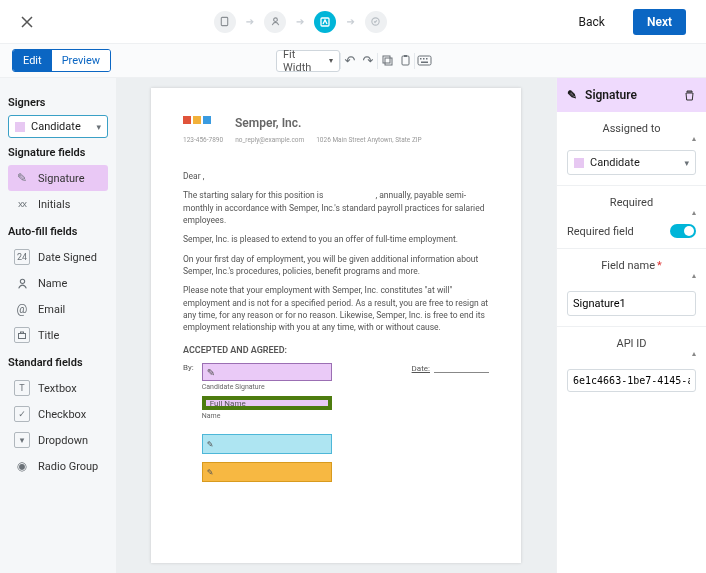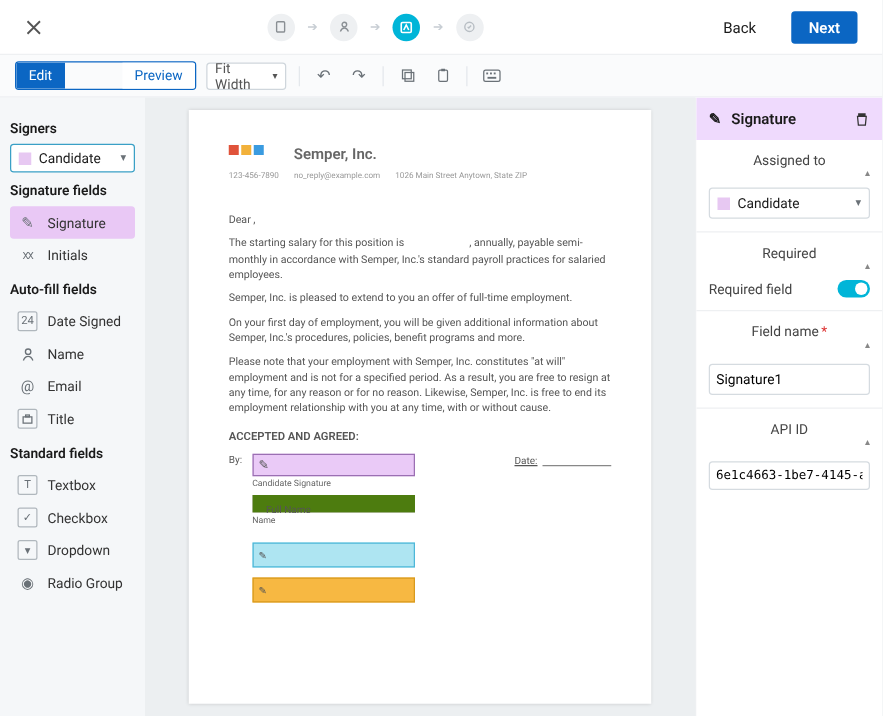--- a/index.html
+++ b/index.html
@@ -9,24 +9,24 @@
   .topbar .spacer{flex:1;}
   .wizard{display:flex;align-items:center;gap:10px;color:#8a8f94;}
   .wizard .circle{width:22px;height:22px;border-radius:50%;background:#eef0f2;display:flex;align-items:center;justify-content:center;}
   .wizard .circle.active{background:#00b5d8;color:#fff;}
   .wizard .arrow-sep{color:#c8ced4;font-size:10px;}
   .top-actions{display:flex;align-items:center;gap:14px;}
   .btn{padding:6px 14px;border-radius:3px;border:none;font-size:12px;cursor:pointer;}
   .btn-text{background:transparent;color:#1a1a1a;}
   .btn-primary{background:#0b66c3;color:#fff;font-weight:600;}
   .secondbar{height:34px;background:#fafbfc;border-bottom:1px solid #eef0f2;display:flex;align-items:center;padding:0 12px;gap:8px;}
-  .tabgroup{display:flex;border:1px solid #0b66c3;border-radius:3px;overflow:hidden;gap:46px;}
+  .tabgroup{display:flex;border:1px solid #0b66c3;border-radius:3px;overflow:hidden;}
   .tabgroup button{border:none;padding:4px 10px;font-size:11px;cursor:pointer;background:#fff;color:#0b66c3;}
   .tabgroup button.active{background:#0b66c3;color:#fff;}
-  .toolbar-center{flex:1;display:flex;justify-content:flex-start;align-items:center;gap:10px;}
+  .toolbar-center{flex:1;display:flex;justify-content:center;align-items:center;}
   .zoom{border:1px solid #cfd6dc;background:#fff;border-radius:3px;height:22px;display:flex;align-items:center;padding:0 6px;font-size:11px;gap:16px;width:64px;justify-content:space-between;color:#555;}
   .tool-icn{width:18px;height:18px;display:flex;align-items:center;justify-content:center;color:#6a7177;cursor:pointer;font-size:13px;}
   .tool-sep{width:1px;height:16px;background:#e4e8ec;}
   .content{display:flex;height:calc(573px - 44px - 34px);}
   .left{width:116px;padding:10px 8px;overflow:auto;}
   .left h5{font-size:11px;font-weight:600;margin:8px 0 6px;color:#1a1a1a;}
   .signer-select{border:1px solid #3aa0c6;border-radius:3px;background:#fff;padding:4px 6px;display:flex;align-items:center;gap:6px;font-size:11px;cursor:pointer;}
   .swatch{width:10px;height:10px;background:#e7c8f2;display:inline-block;}
   .chev{margin-left:auto;color:#6a7177;font-size:9px;}
   .field-list .item{display:flex;align-items:center;gap:8px;padding:5px 6px;border-radius:3px;font-size:11px;cursor:pointer;color:#333;}
@@ -39,21 +39,21 @@
   .logo span{width:8px;height:8px;}
   .company{font-size:12px;font-weight:600;color:#666;}
   .meta{font-size:6.5px;color:#999;margin:6px 0 26px;display:flex;gap:12px;}
   .body p{font-size:8.5px;line-height:1.45;margin-bottom:7px;}
   .accepted{font-size:9px;font-weight:600;margin:12px 0 8px;}
   .sig-row{display:flex;align-items:flex-start;gap:8px;font-size:8px;}
   .sig-box{border:1px solid #9b6fb3;background:#eacaf7;width:130px;height:18px;display:flex;align-items:center;padding:0 4px;}
   .sig-box .pen{font-size:10px;}
   .sig-row .date-line{border-bottom:1px solid #888;width:55px;display:inline-block;height:10px;}
   .under-label{font-size:7px;color:#666;margin-top:2px;}
-  .name-box{border:7px solid #4d7c0f;background:#eacaf7;width:130px;height:14px;font-size:8px;padding:0 4px;display:flex;margin-top:5px;}
+  .name-box{border:4px solid #4d7c0f;background:#eacaf7;width:130px;height:14px;font-size:8px;padding:0 4px;display:flex;align-items:center;margin-top:5px;}
   .blue-box{width:130px;height:20px;background:#aee5f2;border:1px solid #4db7d8;margin-top:14px;display:flex;align-items:center;padding:0 4px;}
   .orange-box{width:130px;height:20px;background:#f7b842;border:1px solid #d89a1e;margin-top:8px;display:flex;align-items:center;padding:0 4px;}
   .right{width:150px;background:#fff;border-left:1px solid #eef0f2;overflow:auto;}
   .rp-head{background:#efdafd;padding:10px;display:flex;align-items:center;gap:8px;font-weight:600;font-size:12px;}
   .rp-head .trash{margin-left:auto;color:#555;cursor:pointer;}
   .rp-body{padding:10px;}
   .rp-label{font-size:11px;color:#444;margin-bottom:6px;display:flex;align-items:center;flex-direction:column;}
   .rp-label .chev2{margin-left:auto;color:#888;transform:rotate(180deg);font-size:8px;}
   .rp-select{border:1px solid #d5dbe0;border-radius:3px;padding:5px 6px;display:flex;align-items:center;gap:6px;font-size:11px;cursor:pointer;}
   .rp-section{border-top:1px solid #eef0f2;padding:10px;}

